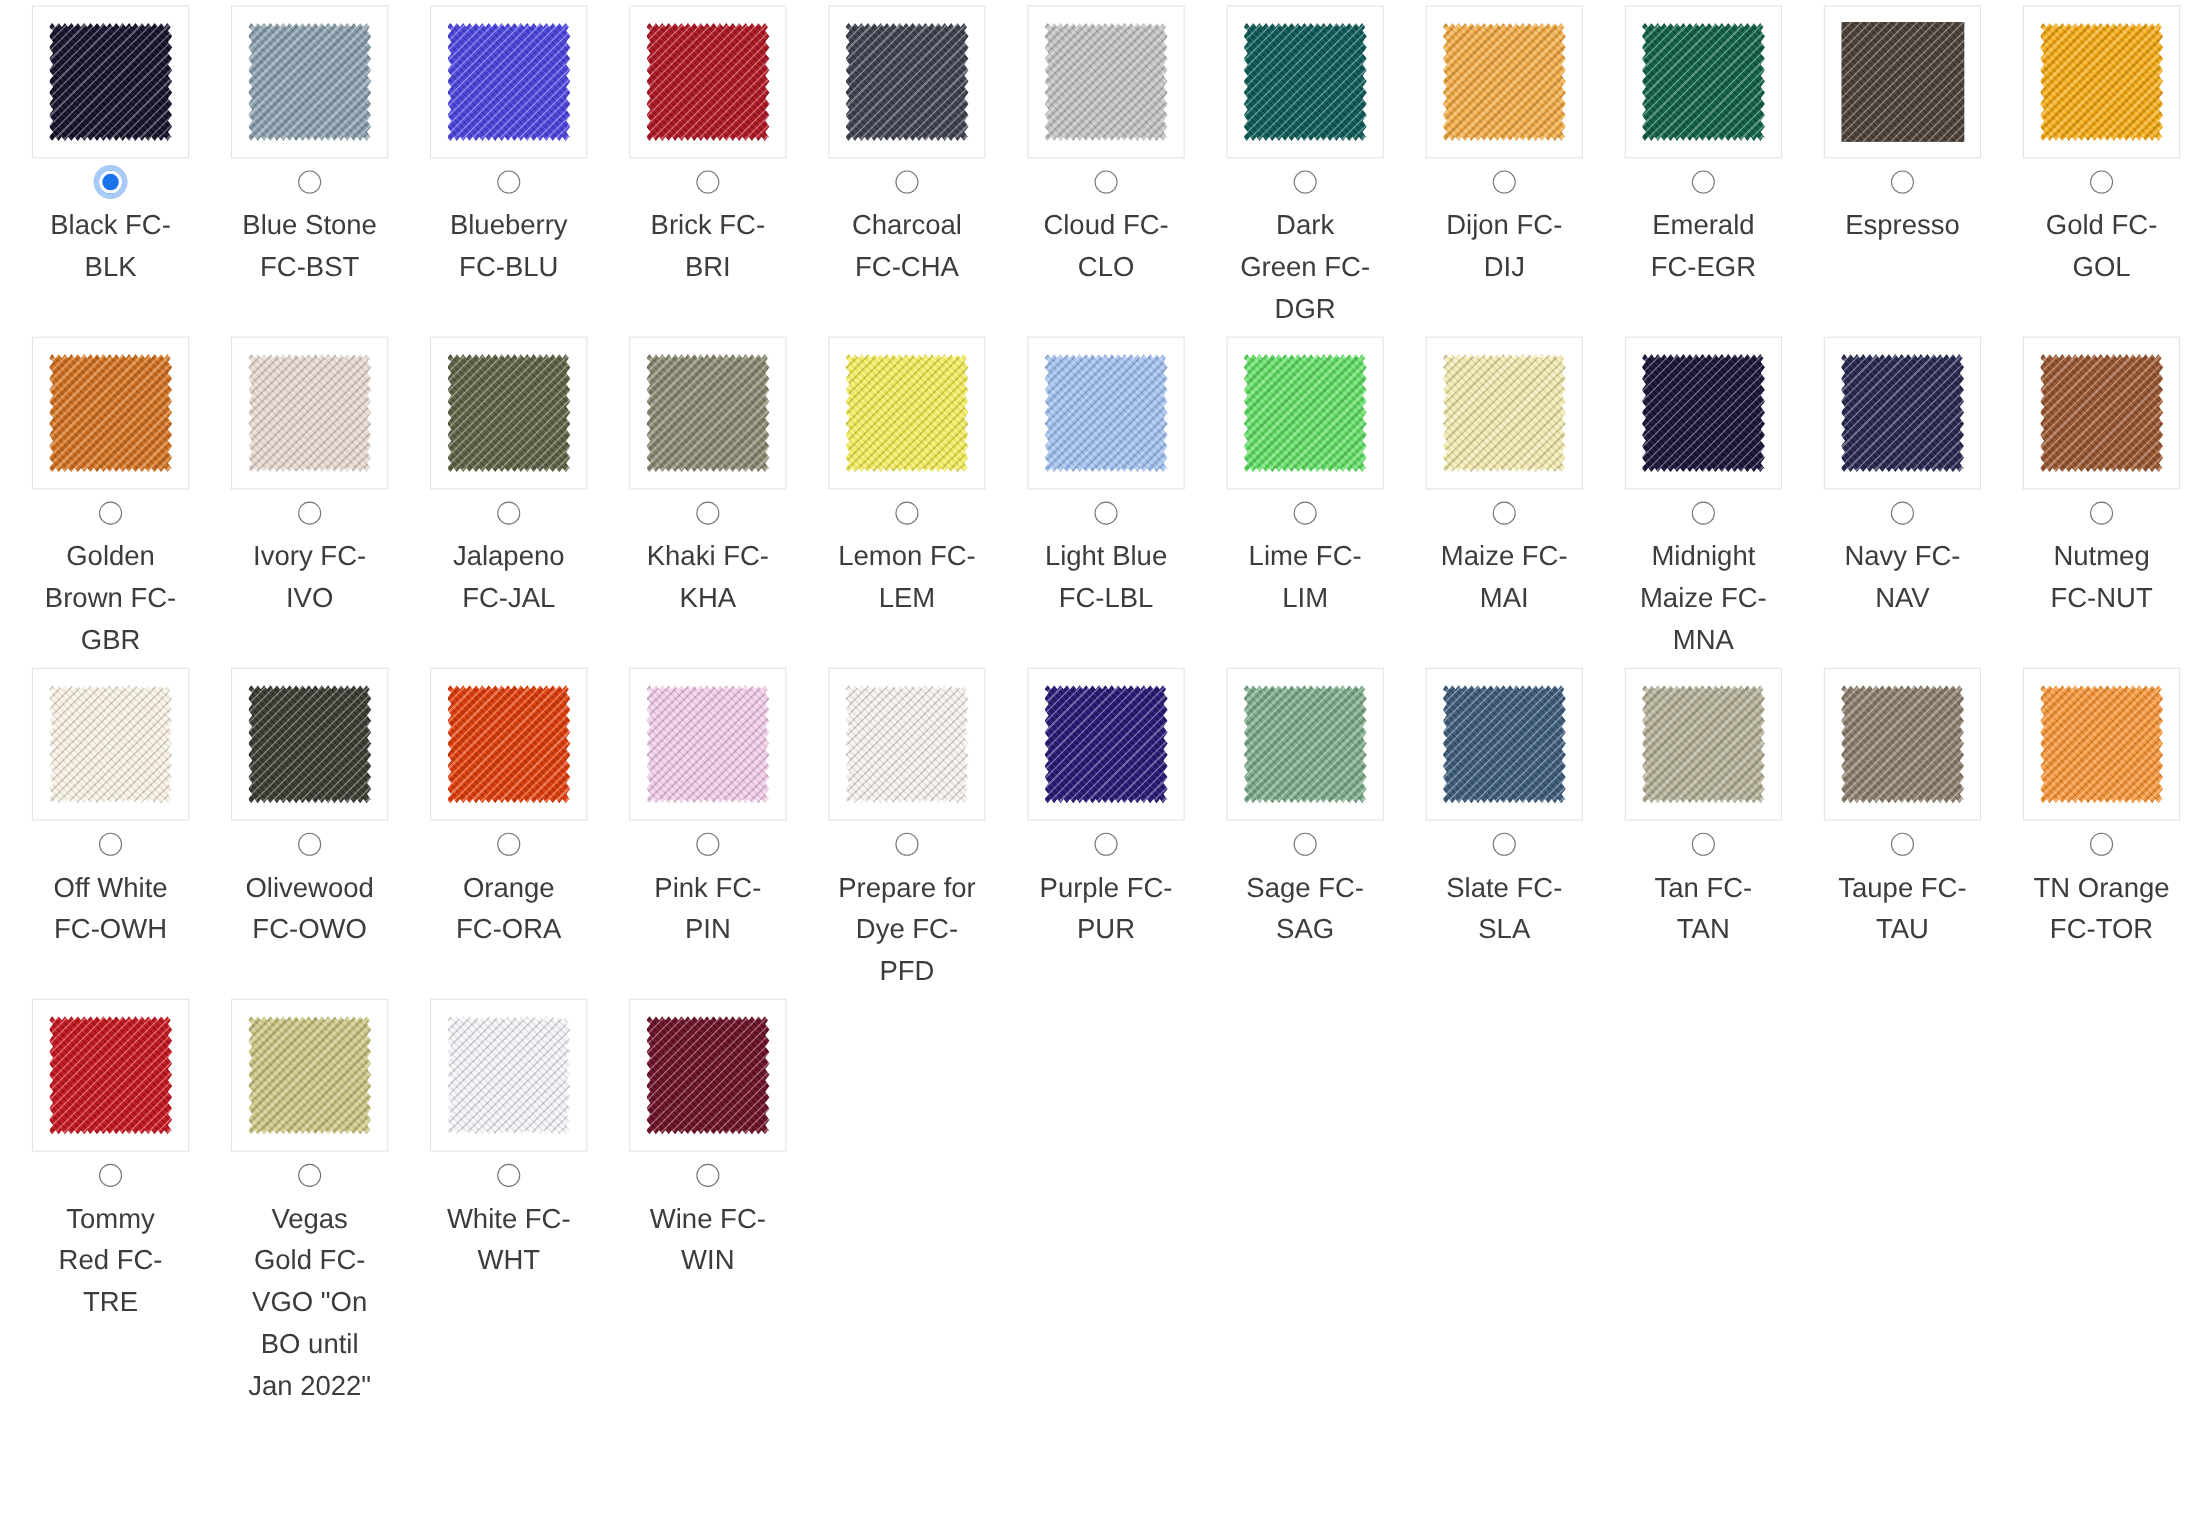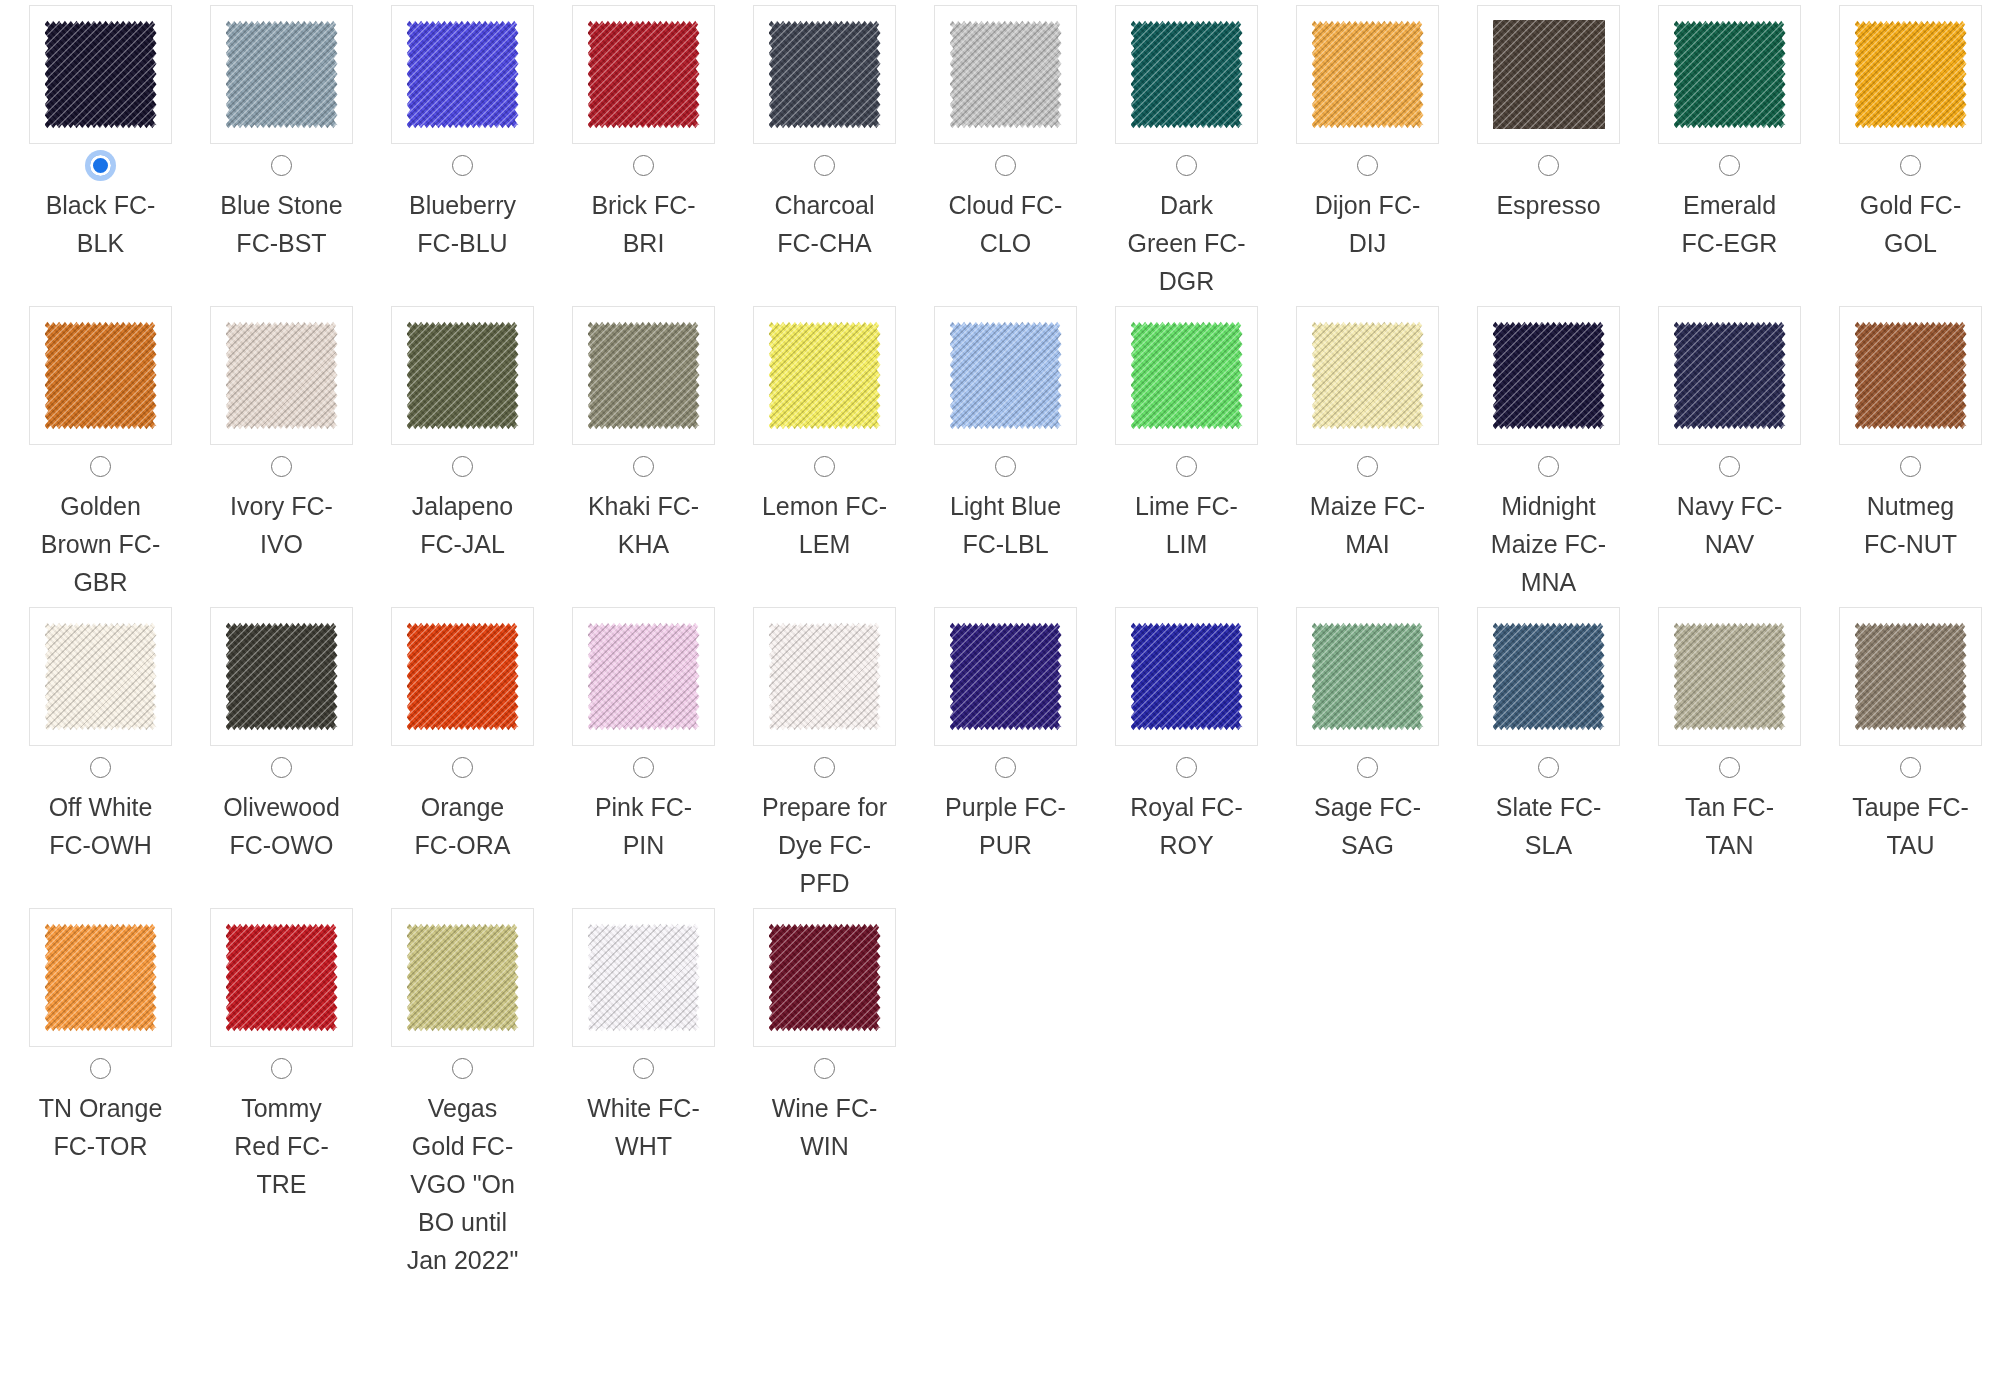--- a/index.html
+++ b/index.html
@@ -240,42 +240,42 @@
         </div>
       </div>
       <div class="radio-row">
         <span class="radio" role="radio" aria-checked="false"></span>
       </div>
       <div class="swatch-label">Dijon FC-DIJ</div>
     </div>
     <div class="swatch-option">
       <div class="swatch-card">
         <div class="swatch-chip">
+          <div class="chip-fill" style="--c: #0f6046;"></div>
+        </div>
+      </div>
+      <div class="radio-row">
+        <span class="radio" role="radio" aria-checked="false"></span>
+      </div>
+      <div class="swatch-label">Emerald FC-EGR</div>
+    </div>
+    <div class="swatch-option">
+      <div class="swatch-card">
+        <div class="swatch-chip">
           <div class="chip-fill straight-edge" style="--c: #4b4037;"></div>
         </div>
       </div>
       <div class="radio-row">
         <span class="radio" role="radio" aria-checked="false"></span>
       </div>
       <div class="swatch-label">Espresso</div>
     </div>
     <div class="swatch-option">
       <div class="swatch-card">
         <div class="swatch-chip">
-          <div class="chip-fill" style="--c: #0f6046;"></div>
-        </div>
-      </div>
-      <div class="radio-row">
-        <span class="radio" role="radio" aria-checked="false"></span>
-      </div>
-      <div class="swatch-label">Emerald FC-EGR</div>
-    </div>
-    <div class="swatch-option">
-      <div class="swatch-card">
-        <div class="swatch-chip">
           <div class="chip-fill" style="--c: #f7ab13;"></div>
         </div>
       </div>
       <div class="radio-row">
         <span class="radio" role="radio" aria-checked="false"></span>
       </div>
       <div class="swatch-label">Gold FC-GOL</div>
     </div>
     <div class="swatch-option">
       <div class="swatch-card">
@@ -460,31 +460,20 @@
         </div>
       </div>
       <div class="radio-row">
         <span class="radio" role="radio" aria-checked="false"></span>
       </div>
       <div class="swatch-label">Purple FC-PUR</div>
     </div>
     <div class="swatch-option">
       <div class="swatch-card">
         <div class="swatch-chip">
-          <div class="chip-fill" style="--c: #2323a8;"></div>
-        </div>
-      </div>
-      <div class="radio-row">
-        <span class="radio" role="radio" aria-checked="false"></span>
-      </div>
-      <div class="swatch-label">Royal FC-ROY</div>
-    </div>
-    <div class="swatch-option">
-      <div class="swatch-card">
-        <div class="swatch-chip">
           <div class="chip-fill" style="--c: #7eac89;"></div>
         </div>
       </div>
       <div class="radio-row">
         <span class="radio" role="radio" aria-checked="false"></span>
       </div>
       <div class="swatch-label">Sage FC-SAG</div>
     </div>
     <div class="swatch-option">
       <div class="swatch-card">

